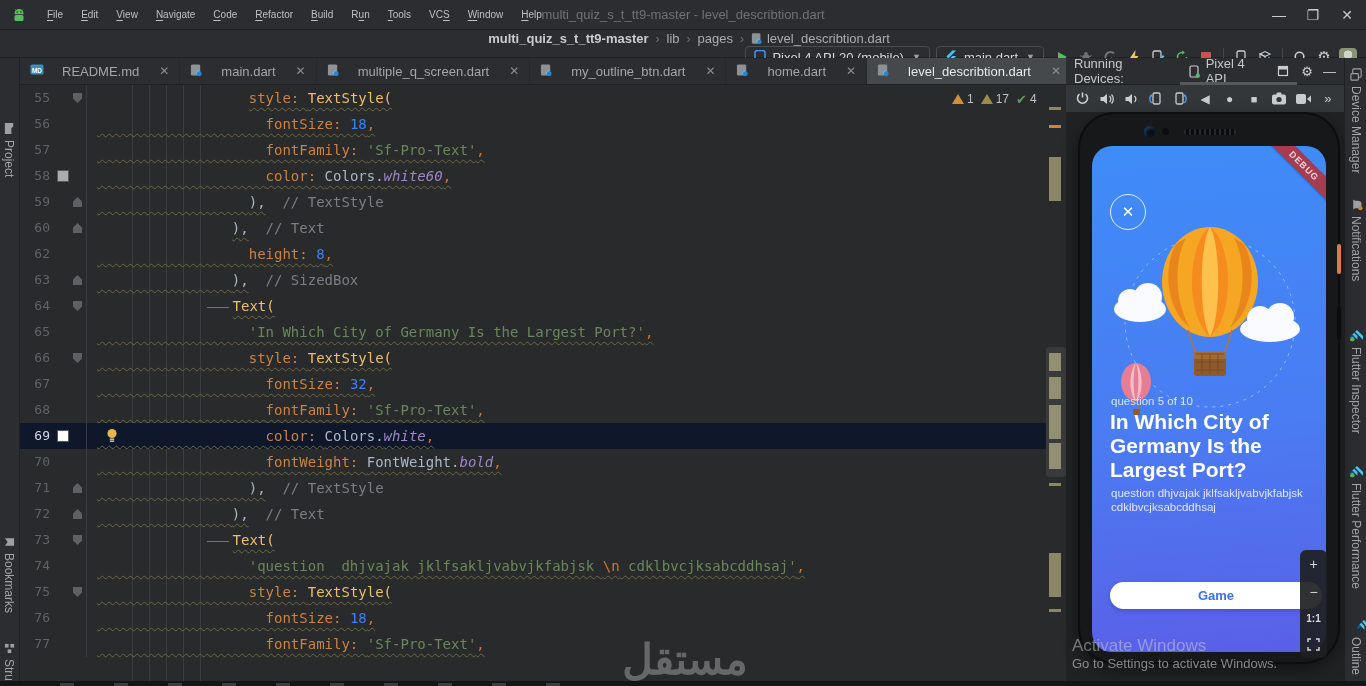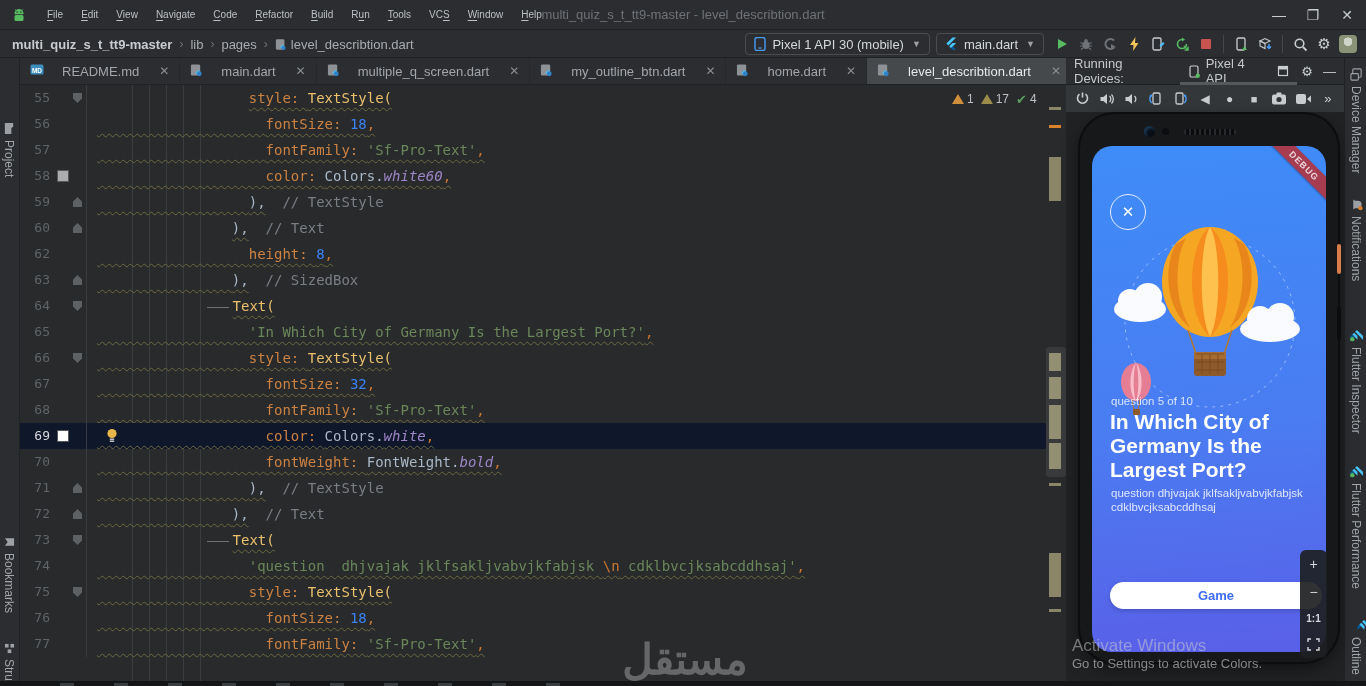--- a/index.html
+++ b/index.html
@@ -11,21 +11,21 @@
   
   #titlebar { left:0; top:0; width:1366px; height:30px; background:#2B2D30; border-bottom:1px solid #1F2123; display:flex; align-items:center; }
   #app-logo { width:18px; height:18px; margin:0 10px 0 10px; }
   .menu-item { color:#BCC0C4; font-size:10px; padding:0 9px; height:30px; line-height:30px; cursor:default; }
   .menu-item u { text-decoration:underline; text-underline-offset:2px; }
   #win-title { position:absolute; left:0; right:0; text-align:center; color:#6E7276; font-size:13px; pointer-events:none; }
   .win-ctl { width:34px; height:30px; display:flex; align-items:center; justify-content:center; color:#C7CBCE; font-size:14px; }
   #win-controls { position:absolute; right:2px; top:0; display:flex; }
 
   
-  #navbar { left:0; top:31px; width:1366px; height:27px; background:#2B2D30; border-bottom:1px solid #1F2123; display:flex; align-items:center; }
+  #navbar { left:0; top:31px; width:1366px; height:27px; background:#2B2D30; border-bottom:1px solid #1F2123; display:flex; align-items:center;flex-direction:column; }
   .crumb { color:#A8ACB0; font-size:13px; }
   .crumb.first { font-weight:bold; color:#C8CCD0; }
   .crumb-sep { color:#6E7276; margin:0 7px; font-size:12px; }
   .widget { display:flex; align-items:center; gap:6px; border:1px solid #4A4D50; border-radius:4px; height:22px; padding:0 8px; color:#D5D8DB; font-size:13px; }
   .dd-arrow { color:#9DA1A5; font-size:9px; margin-left:2px; }
   .tb-icon { width:24px; height:22px; display:flex; align-items:center; justify-content:center; }
   .vsep { width:1px; height:18px; background:#44474A; margin:0 5px; }
 
   
   #tabstrip { left:20px; top:58px; width:1046px; height:27px; background:#2B2D30; border-bottom:1px solid #1F2123; display:flex; align-items:stretch; }
@@ -160,21 +160,21 @@
             <path d="M9 7 5.8 10.2 7 11.4 10.2 8.2z" fill="#47C5FB"></path>
             <circle cx="10" cy="11" r="2.4" fill="#2F82C7"></circle>
           </svg>level_describtion.dart</span>
       </div>
     <div style="margin-left:auto;display:flex;align-items:center;gap:6px;padding-right:6px;">
       <div class="widget">
         <svg width="12" height="14" viewBox="0 0 12 14">
             <rect x="1" y="0.5" width="10" height="13" rx="2" fill="none" stroke="#4A9BF5" stroke-width="1.4"></rect>
             <line x1="4.5" y1="11" x2="7.5" y2="11" stroke="#4A9BF5" stroke-width="1.2"></line>
           </svg>
-        <span>Pixel 1 API 30 (mobile)</span>
+        <span>Pixel 4 API 20 (mobile)</span>
         <span class="dd-arrow">▼</span>
       </div>
       <div class="widget">
         <svg width="13" height="14" viewBox="0 0 14 14">
             <path d="M8 0 1.5 6.5 3.5 8.5 12 0z" fill="#47C5FB"></path>
             <path d="M8 6 4.5 9.5 6.5 11.5 12 6z" fill="#47C5FB"></path>
             <path d="M6.5 11.5 8.5 13.5H12L8.5 9.5z" fill="#075B9D"></path>
           </svg>
         <span>main.dart</span>
         <span class="dd-arrow">▼</span>
@@ -726,21 +726,21 @@
         <path d="M1 4V1h3 M9 1h3v3 M12 9v3H9 M4 12H1V9" fill="none" stroke="#D5D8DB" stroke-width="1.4"></path>
       </svg>
   </div>
 
   <div id="watermark" class="abs">
     <div class="ar">مستقل</div>
     <div class="en">mostaql.com</div>
   </div>
   <div id="activate" class="abs">
     <div class="l1">Activate Windows</div>
-    <div class="l2">Go to Settings to activate Colors.</div>
+    <div class="l2">Go to Settings to activate Windows.</div>
   </div>
 
   <div id="taskbar" class="abs">
     <i></i>
       <i></i>
       <i></i>
       <i></i>
       <i></i>
       <i></i>
       <i></i>

